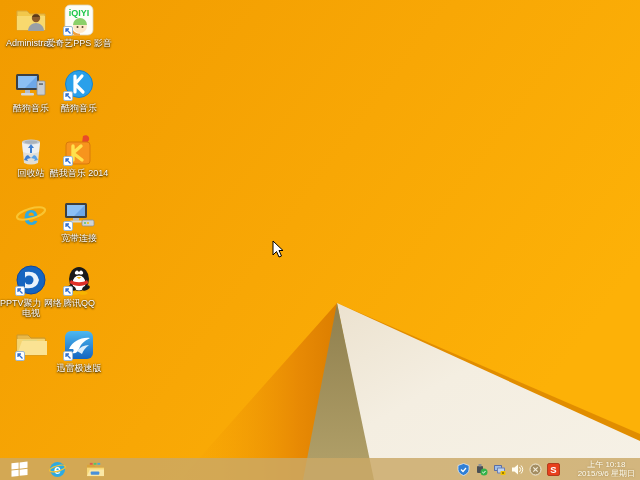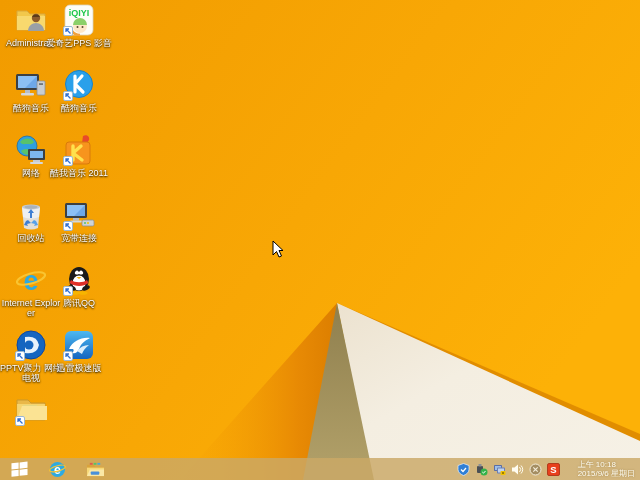--- a/index.html
+++ b/index.html
@@ -22,21 +22,21 @@
          text-shadow:0 1px 2px rgba(0,0,0,.85), 0 0 2px rgba(0,0,0,.55); word-break:break-all; }
 
   
   #taskbar { position:absolute; left:0; bottom:0; width:640px; height:22px;
              background:rgba(202,168,103,.82); display:flex; align-items:center; }
   .tb-btn { width:38px; height:22px; display:flex; align-items:center; justify-content:center; }
   #tray { position:absolute; right:80px; top:0; height:22px; display:flex; align-items:center; gap:5px; }
   .tray-ico { width:13px; height:13px; display:flex; align-items:center; justify-content:center; }
   .tray-ico svg { width:13px; height:13px; display:block; }
   #clock { position:absolute; right:3px; top:0; height:22px; display:flex; flex-direction:column;
-           justify-content:center; align-items:flex-start; color:#fffdf2; font-size:8px; line-height:9.5px;
+           justify-content:center; align-items:center; color:#fffdf2; font-size:8px; line-height:9.5px;
            text-shadow:0 0 2px rgba(120,90,30,.6); padding-right:2px; }
 
   
   #cursor { position:absolute; left:272px; top:240px; width:12px; height:19px; z-index:50; pointer-events:none; }
 </style>
 </head>
 <body>
 
 <svg id="wallpaper" viewBox="0 0 640 480" preserveAspectRatio="none">
   <defs>
@@ -91,34 +91,20 @@
       <rect x="10" y="21" width="5" height="3" fill="#b9bec4"></rect>
       <rect x="6" y="24" width="13" height="2.5" rx="1" fill="#d4d8dc"></rect>
       <rect x="22" y="12" width="8" height="14" rx="1" fill="#c8cdd2" stroke="#8b9096" stroke-width="0.8"></rect>
       <rect x="24" y="14" width="4" height="1.5" fill="#7f8archive"></rect>
       <rect x="24" y="14" width="4" height="1.5" fill="#7f868c"></rect>
     </svg>
       </div>
     <div class="lbl">酷狗音乐</div>
   </div>
 
-  <div class="cell">
-    <div class="ico">
-        <svg viewBox="0 0 32 32">
-      <circle cx="12" cy="12" r="10" fill="#2f9fe0"></circle>
-      <path d="M5 8c3-4 11-5 14 0-2 3-4 2-7 2s-5 1-7-2zM6 17c2-2 6-3 9-1 2 1 2 3 0 4-3 2-7 0-9-3z" fill="#58c26a"></path>
-      <circle cx="12" cy="12" r="10" fill="none" stroke="#1b6fa8" stroke-width="0.8"></circle>
-      <rect x="13" y="15" width="17" height="11" rx="1" fill="#3c4043"></rect>
-      <rect x="15" y="17" width="13" height="7" fill="#7db8ef"></rect>
-      <rect x="18" y="26" width="7" height="2" fill="#c8cdd2"></rect>
-      <rect x="15" y="28" width="13" height="2" rx="1" fill="#d4d8dc"></rect>
-    </svg>
-      </div>
-    <div class="lbl">网络</div>
-  </div>
 
   <div class="cell">
     <div class="ico">
         <svg viewBox="0 0 32 32">
       <path d="M7 8 L25 8 L23 29 Q16 32 9 29 Z" fill="#dfe3e8" opacity="0.92"></path>
       <path d="M7 8 L25 8 L24 18 Q16 21 8 18 Z" fill="#eef1f4" opacity="0.9"></path>
       <ellipse cx="16" cy="8" rx="9" ry="2.6" fill="#c5cbd2"></ellipse>
       <ellipse cx="16" cy="8" rx="6.5" ry="1.7" fill="#aab2ba"></ellipse>
       <path d="M13 14l3-4 3 4h-2v5h-2v-5z" fill="#3f7fd2"></path>
       <path d="M11 22l-2 4 4 1-1-2 4-1-3-3z" fill="#3f7fd2"></path>
@@ -128,21 +114,20 @@
     <div class="lbl">回收站</div>
   </div>
 
   <div class="cell">
     <div class="ico">
         <svg viewBox="0 0 32 32">
       <text x="16" y="26" text-anchor="middle" font-family="Liberation Sans, sans-serif" font-size="27" font-weight="bold" fill="#2daae1">e</text>
       <ellipse cx="16" cy="14.5" rx="14.5" ry="5" fill="none" stroke="#f9c431" stroke-width="2.2" transform="rotate(-16 16 14.5)"></ellipse>
     </svg>
       </div>
-    <div class="lbl">Internet Explorer</div>
   </div>
 
   <div class="cell">
     <div class="ico">
         <svg viewBox="0 0 32 32">
       <circle cx="16" cy="16" r="14" fill="#1565c0"></circle>
       <circle cx="16" cy="16" r="14" fill="none" stroke="#0d47a1" stroke-width="1"></circle>
       <path d="M10 8 q12 -2 14 8 q-2 10 -14 8 z" fill="#e8f2fb"></path>
       <circle cx="14" cy="16" r="4.5" fill="#1565c0"></circle>
     </svg>
@@ -218,21 +203,21 @@
       <rect x="3" y="8" width="24" height="22" rx="3" fill="#f7941d"></rect>
       <rect x="3" y="8" width="24" height="22" rx="3" fill="none" stroke="#d97a0a" stroke-width="1"></rect>
       <path d="M10 12v14 M10 19l8-7 M10 19l9 7" stroke="#ffe14d" stroke-width="3.4" fill="none" stroke-linecap="round"></path>
     </svg>
     <span class="lnk">
           <svg viewBox="0 0 8 8">
             <path d="M6.5 6.5 L2 2 M2 5V2h3" stroke="#2f6fd2" stroke-width="1.3" fill="none"></path>
           </svg>
         </span>
       </div>
-    <div class="lbl">酷我音乐 2011</div>
+    <div class="lbl">酷我音乐 2014</div>
   </div>
 
   <div class="cell">
     <div class="ico">
         <svg viewBox="0 0 32 32">
       <rect x="2" y="4" width="22" height="15" rx="1.5" fill="#3c4043"></rect>
       <rect x="4" y="6" width="18" height="11" fill="#6ea8e8"></rect>
       <path d="M4 6h18l-11 11H4z" fill="#8cc0f5"></path>
       <rect x="10" y="19" width="6" height="2.5" fill="#b9bec4"></rect>
       <rect x="7" y="21.5" width="12" height="2" rx="1" fill="#d4d8dc"></rect>

